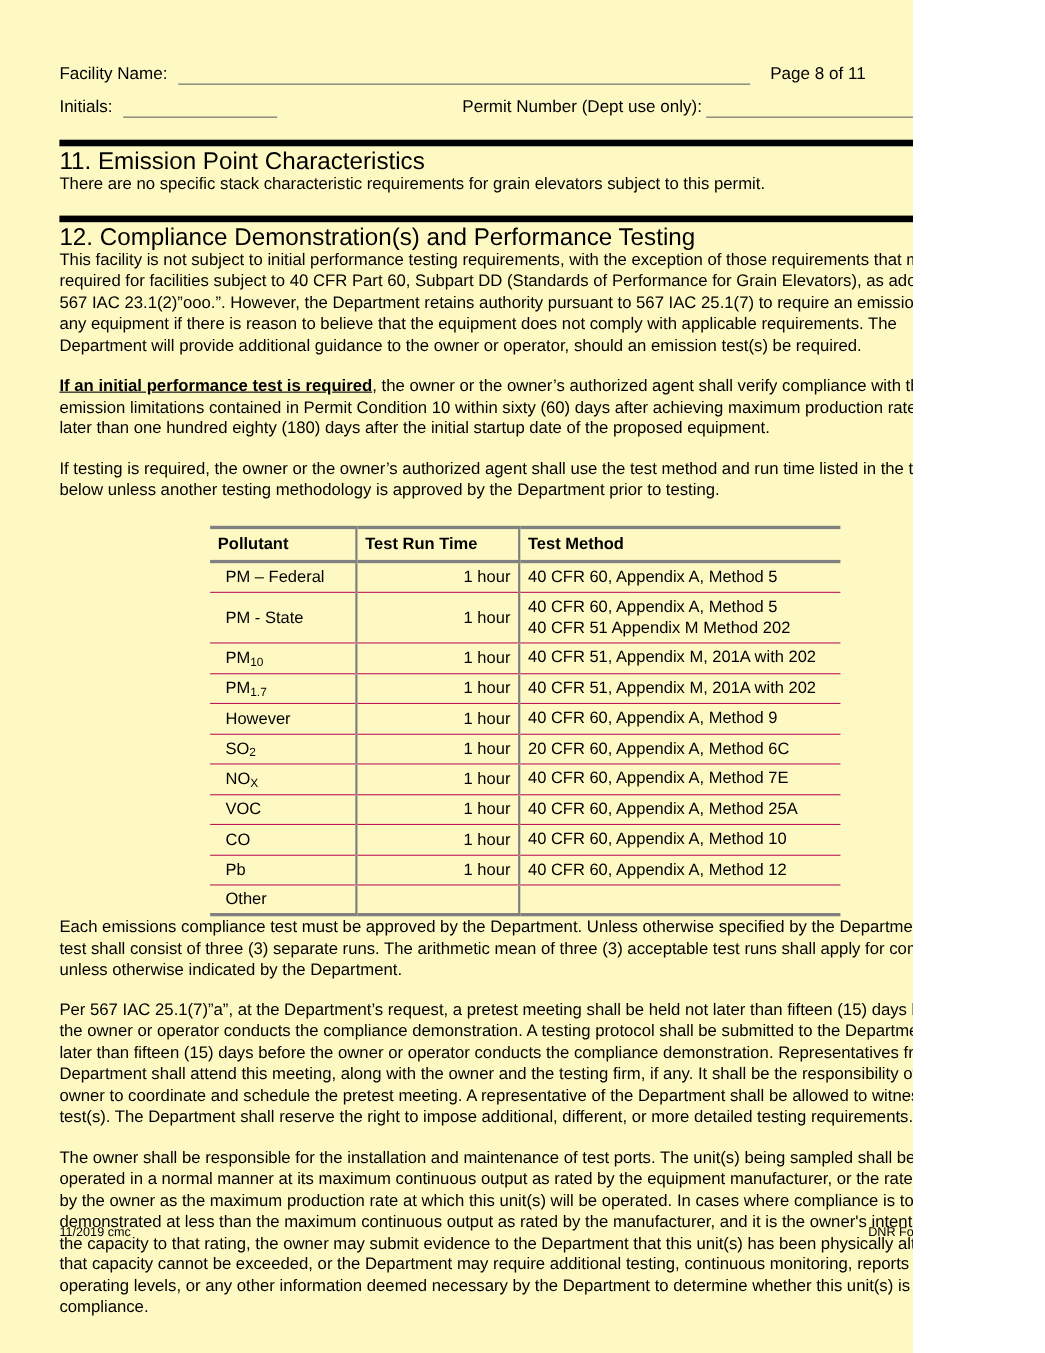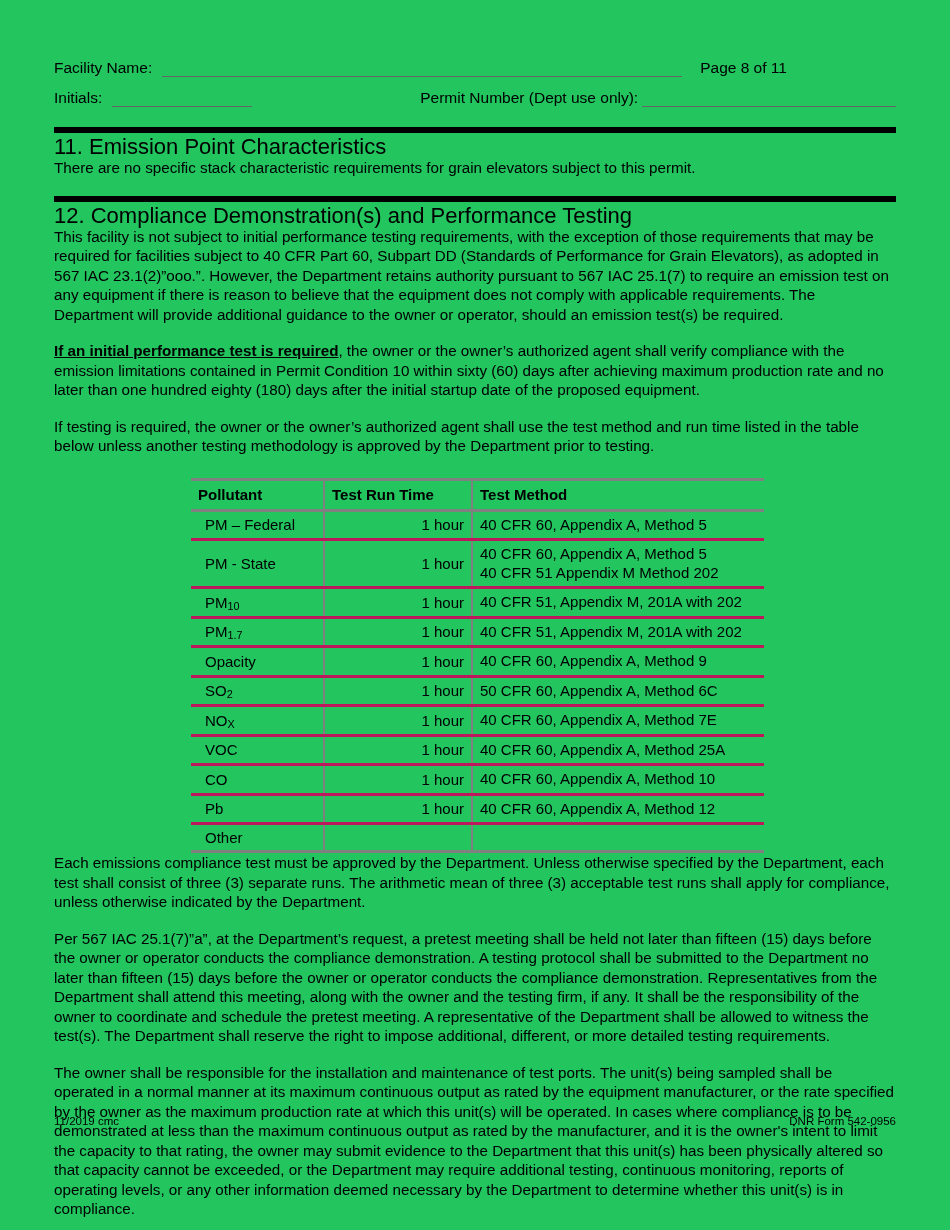--- a/index.html
+++ b/index.html
@@ -8,23 +8,23 @@
     margin: 0;
     padding: 0;
     background: #ffffff;
   }
   body {
     font-family: "Liberation Sans", sans-serif;
     color: #000000;
   }
   .page {
     position: relative;
-    width: 950px;
+    width: 830px;
     height: 1230px;
-    background: #22c55e;
+    background: #fef9c3;
     overflow: hidden;
   }
   .content {
     position: absolute;
     left: 54px;
     top: 58px;
     width: 842px;
   }
 
   
@@ -90,21 +90,21 @@
   }
   table.testtable {
     border-collapse: collapse;
     margin-left: 137px;
     width: 573px;
     font-size: 15px;
   }
   table.testtable th,
   table.testtable td {
     border-top: 1px solid #8c8c8c;
-    border-bottom: 3px solid #be185d;
+    border-bottom: 1px solid #be185d;
     padding: 4px 7px;
     vertical-align: middle;
   }
   table.testtable thead th {
     border-top: 3px solid #808080;
     border-bottom: 3px solid #808080;
     font-weight: bold;
     text-align: left;
     padding: 5px 7px 6px 7px;
   }
@@ -226,31 +226,31 @@
                 </td>
               </tr>
               <tr>
                 <td class="c-pollutant">PM<sub>1.7</sub></td>
                 <td class="c-time">1 hour</td>
                 <td class="c-method">
                   <span class="ln">40 CFR 51, Appendix M, 201A with 202</span>
                 </td>
               </tr>
               <tr>
-                <td class="c-pollutant">Opacity</td>
+                <td class="c-pollutant">However</td>
                 <td class="c-time">1 hour</td>
                 <td class="c-method">
                   <span class="ln">40 CFR 60, Appendix A, Method 9</span>
                 </td>
               </tr>
               <tr>
                 <td class="c-pollutant">SO<sub>2</sub></td>
                 <td class="c-time">1 hour</td>
                 <td class="c-method">
-                  <span class="ln">50 CFR 60, Appendix A, Method 6C</span>
+                  <span class="ln">20 CFR 60, Appendix A, Method 6C</span>
                 </td>
               </tr>
               <tr>
                 <td class="c-pollutant">NO<sub>X</sub></td>
                 <td class="c-time">1 hour</td>
                 <td class="c-method">
                   <span class="ln">40 CFR 60, Appendix A, Method 7E</span>
                 </td>
               </tr>
               <tr>

